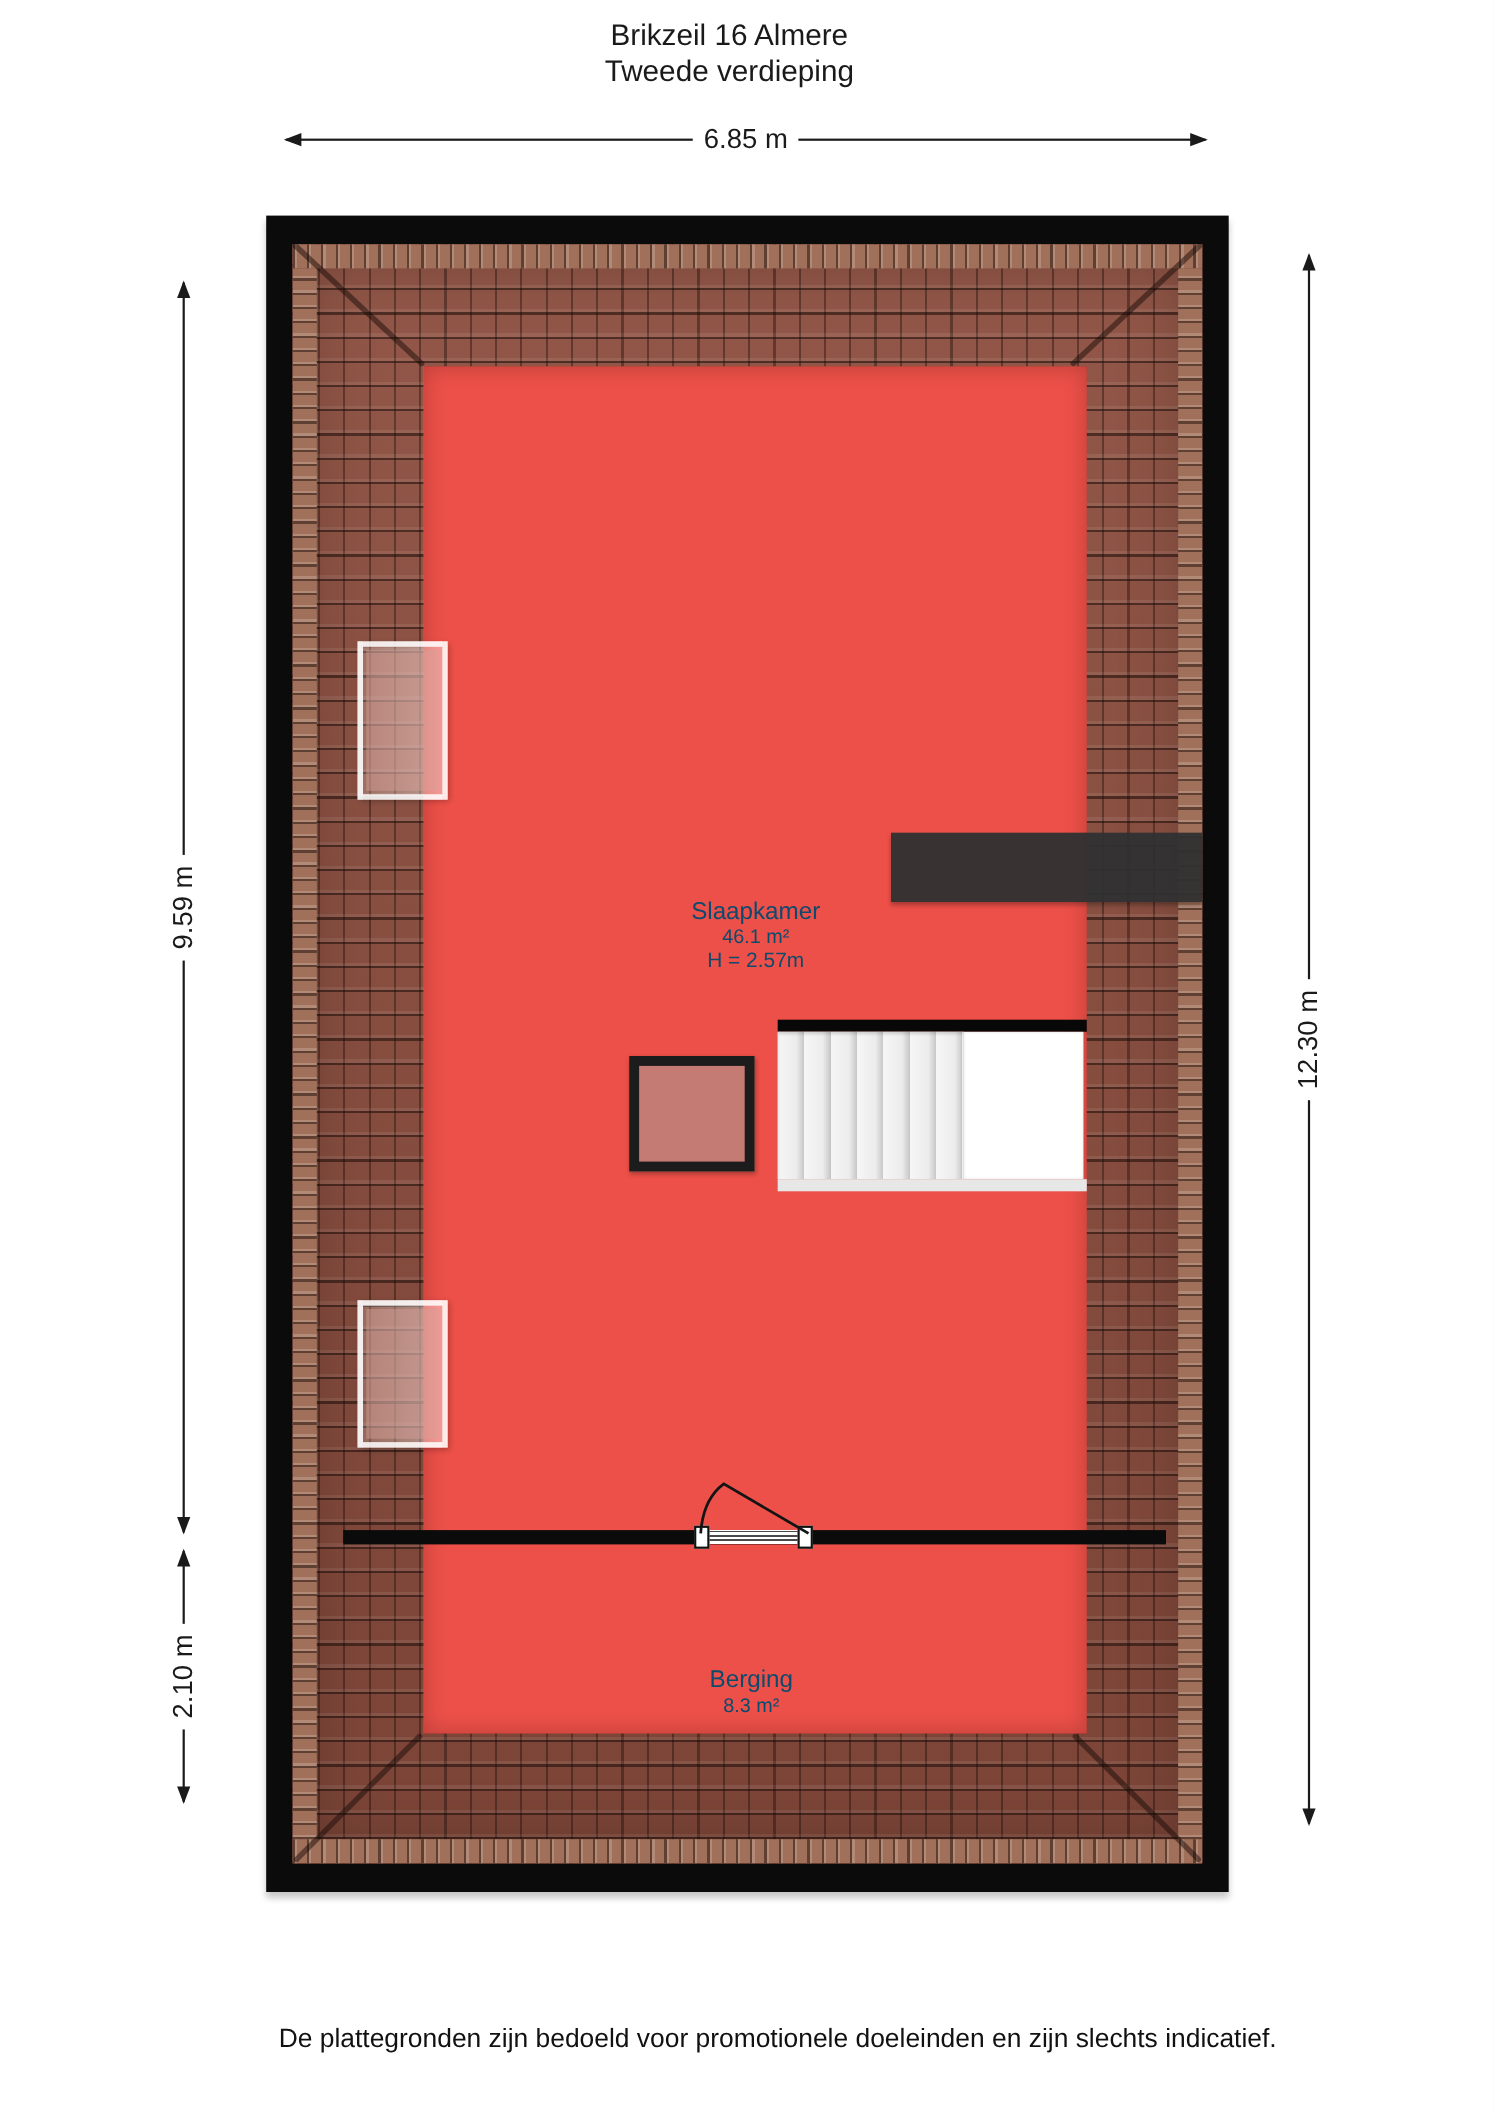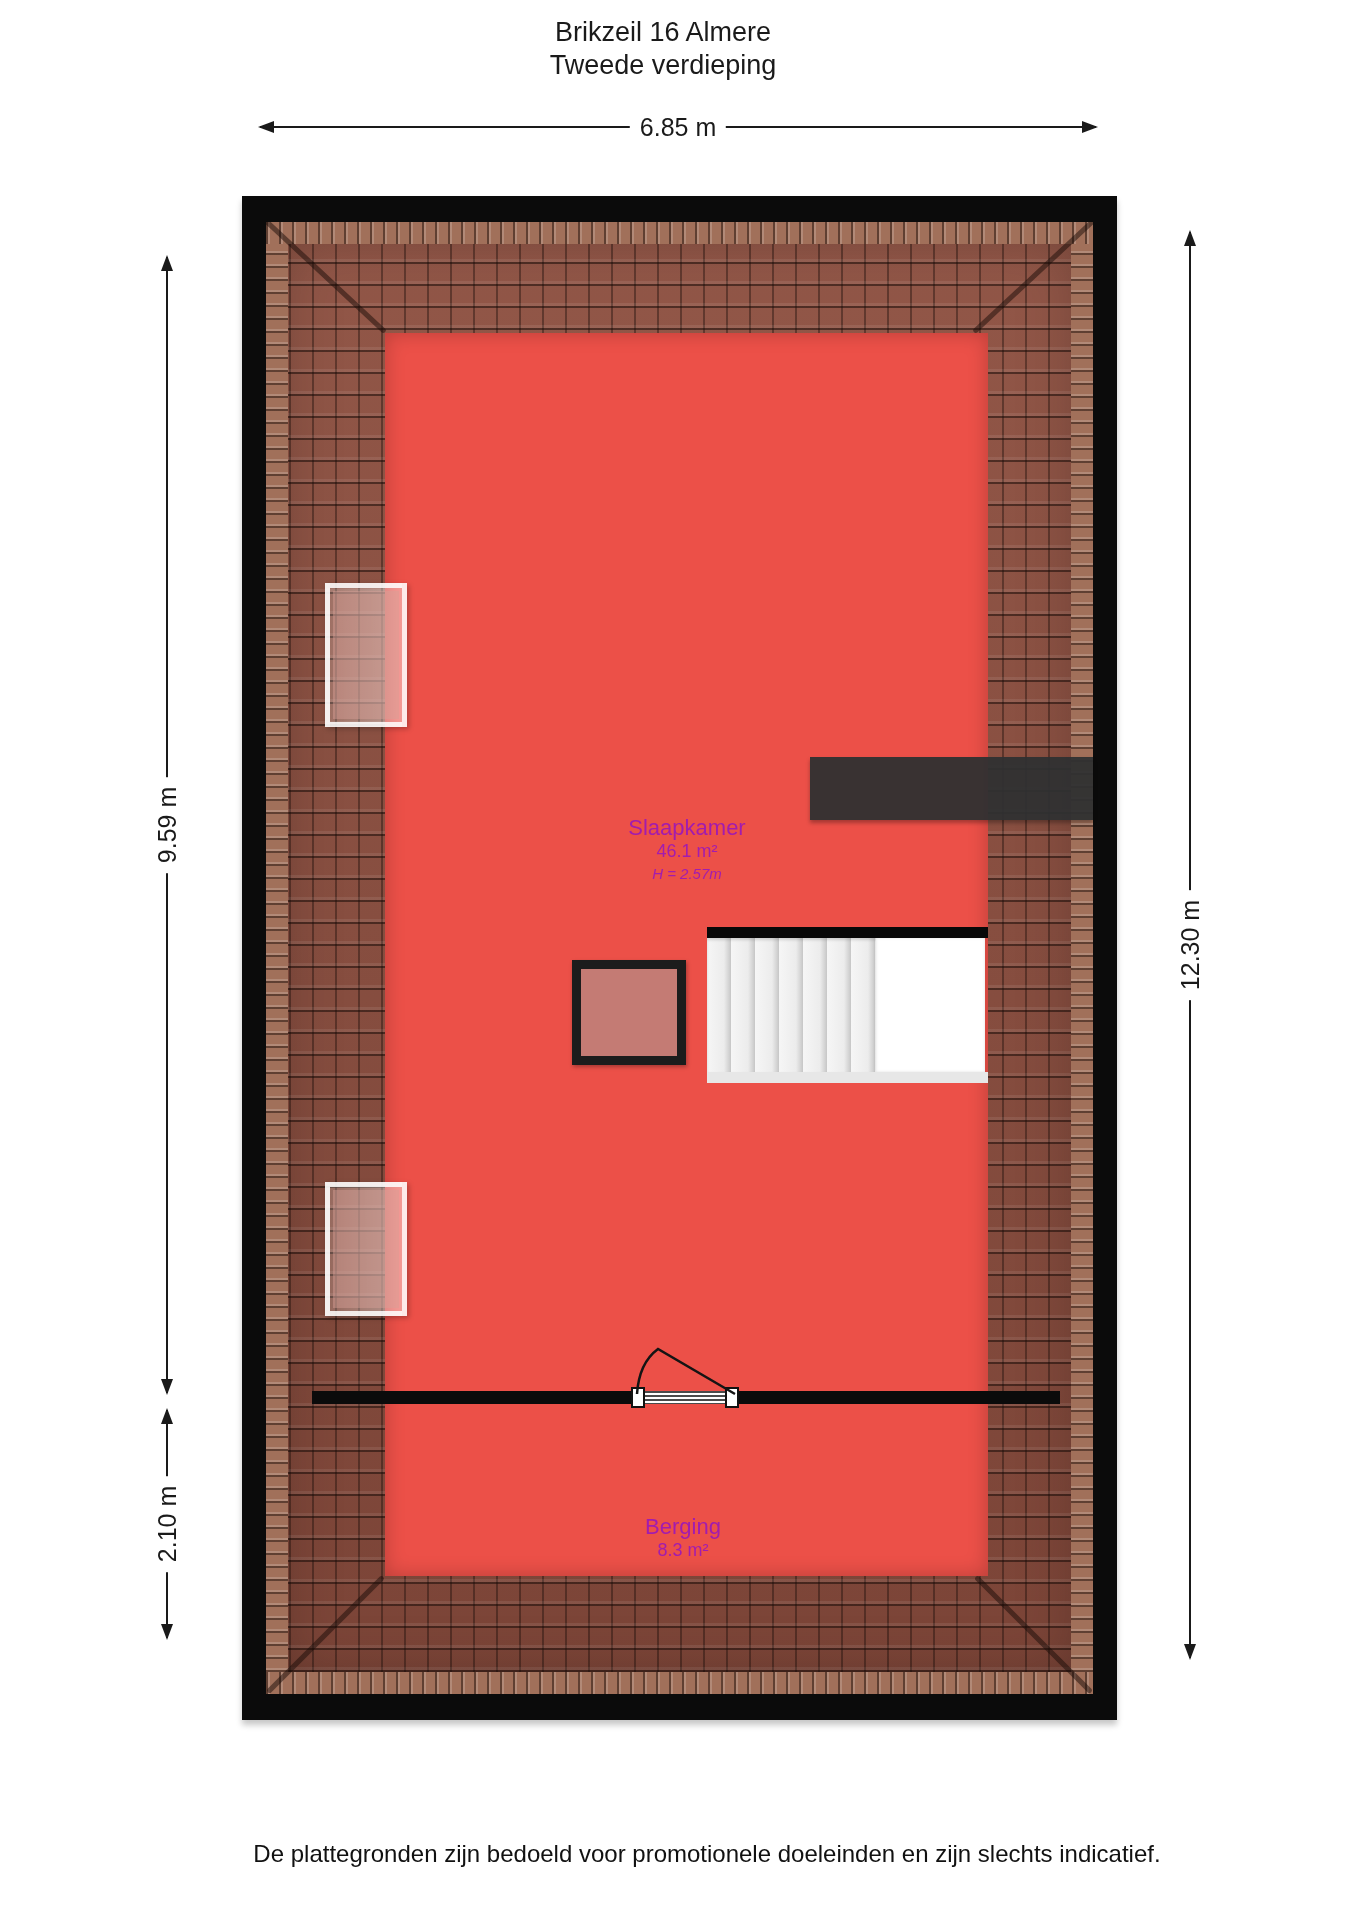--- a/index.html
+++ b/index.html
@@ -4,24 +4,24 @@
 <style>
   html,body{margin:0;padding:0;background:#ffffff;}
   .page{position:relative;width:1358px;height:1920px;background:#ffffff;overflow:hidden;
         font-family:"Liberation Sans", sans-serif;color:#1a1a1a;}
 
   
   .title{position:absolute;left:0;top:16px;width:1326px;text-align:center;
          font-size:27px;line-height:33px;color:#1a1a1a;}
   .footer{position:absolute;left:0;top:1838px;width:1358px;text-align:center;
           font-size:24px;line-height:31px;color:#111;padding-left:28px;}
-  .room-label{position:absolute;text-align:center;color:#a21caf;}
+  .room-label{position:absolute;text-align:center;color:#0c4a6e;}
   .room-label .rl-name{font-size:22px;line-height:25px;}
   .room-label .rl-area{font-size:18px;line-height:23px;}
-  .room-label .rl-height{font-size:15px;line-height:21px;font-style:italic;}
+  .room-label .rl-height{font-size:19px;line-height:21px;}
 
   
   .dim-h{position:absolute;height:20px;}
   .dim-h .line{position:absolute;left:2px;right:2px;top:50%;height:2px;background:#1a1a1a;transform:translateY(-50%);}
   .dim-v{position:absolute;width:20px;}
   .dim-v .line{position:absolute;top:2px;bottom:2px;left:50%;width:2px;background:#1a1a1a;transform:translateX(-50%);}
   .ah-l{position:absolute;left:0;top:50%;transform:translateY(-50%);width:0;height:0;
         border-top:6px solid transparent;border-bottom:6px solid transparent;border-right:16px solid #1a1a1a;}
   .ah-r{position:absolute;right:0;top:50%;transform:translateY(-50%);width:0;height:0;
         border-top:6px solid transparent;border-bottom:6px solid transparent;border-left:16px solid #1a1a1a;}

